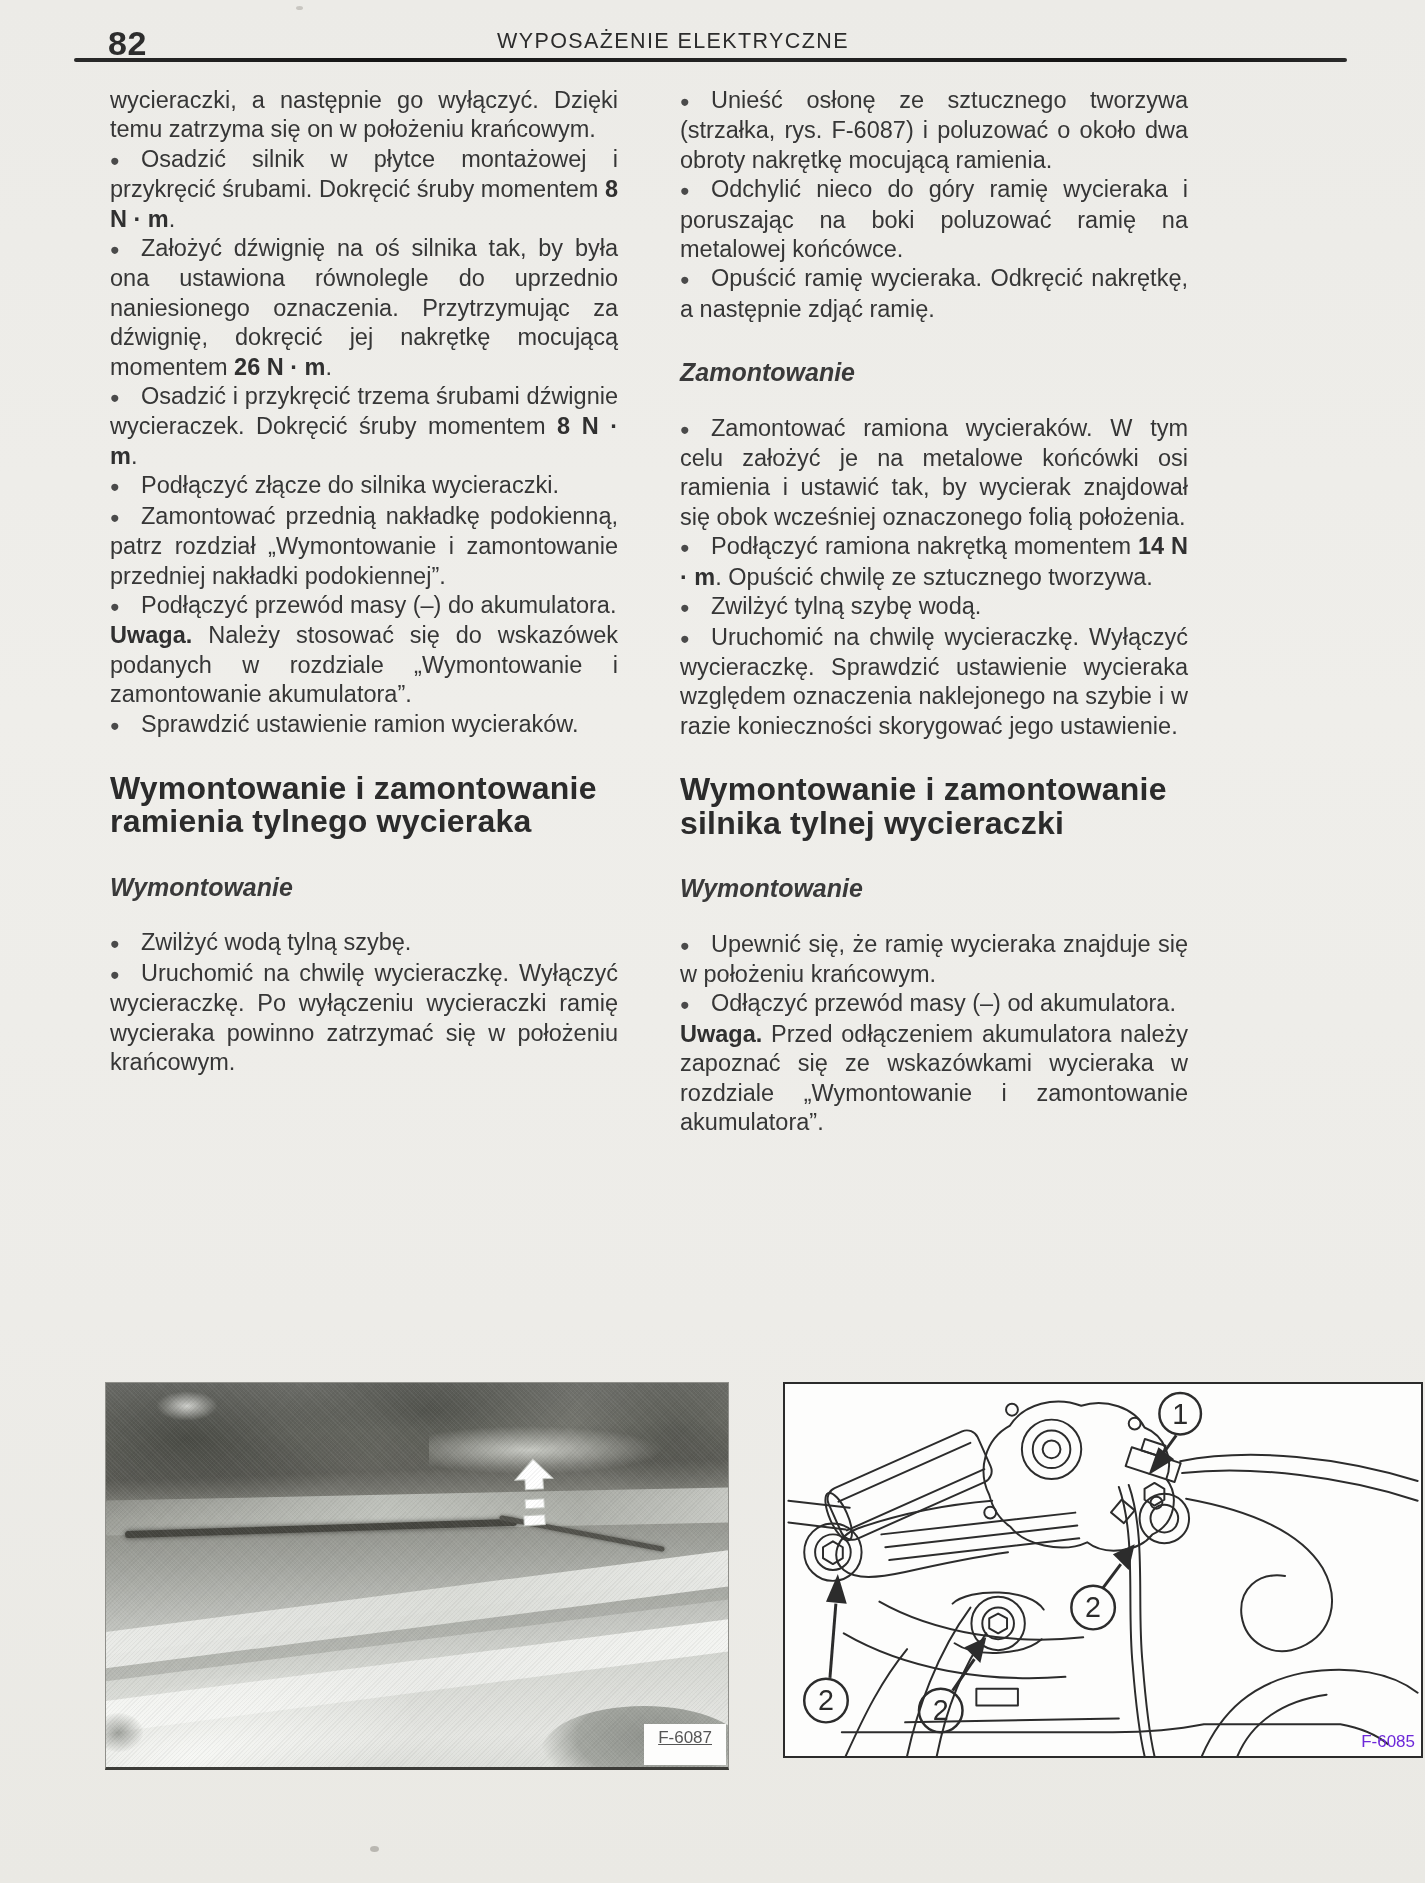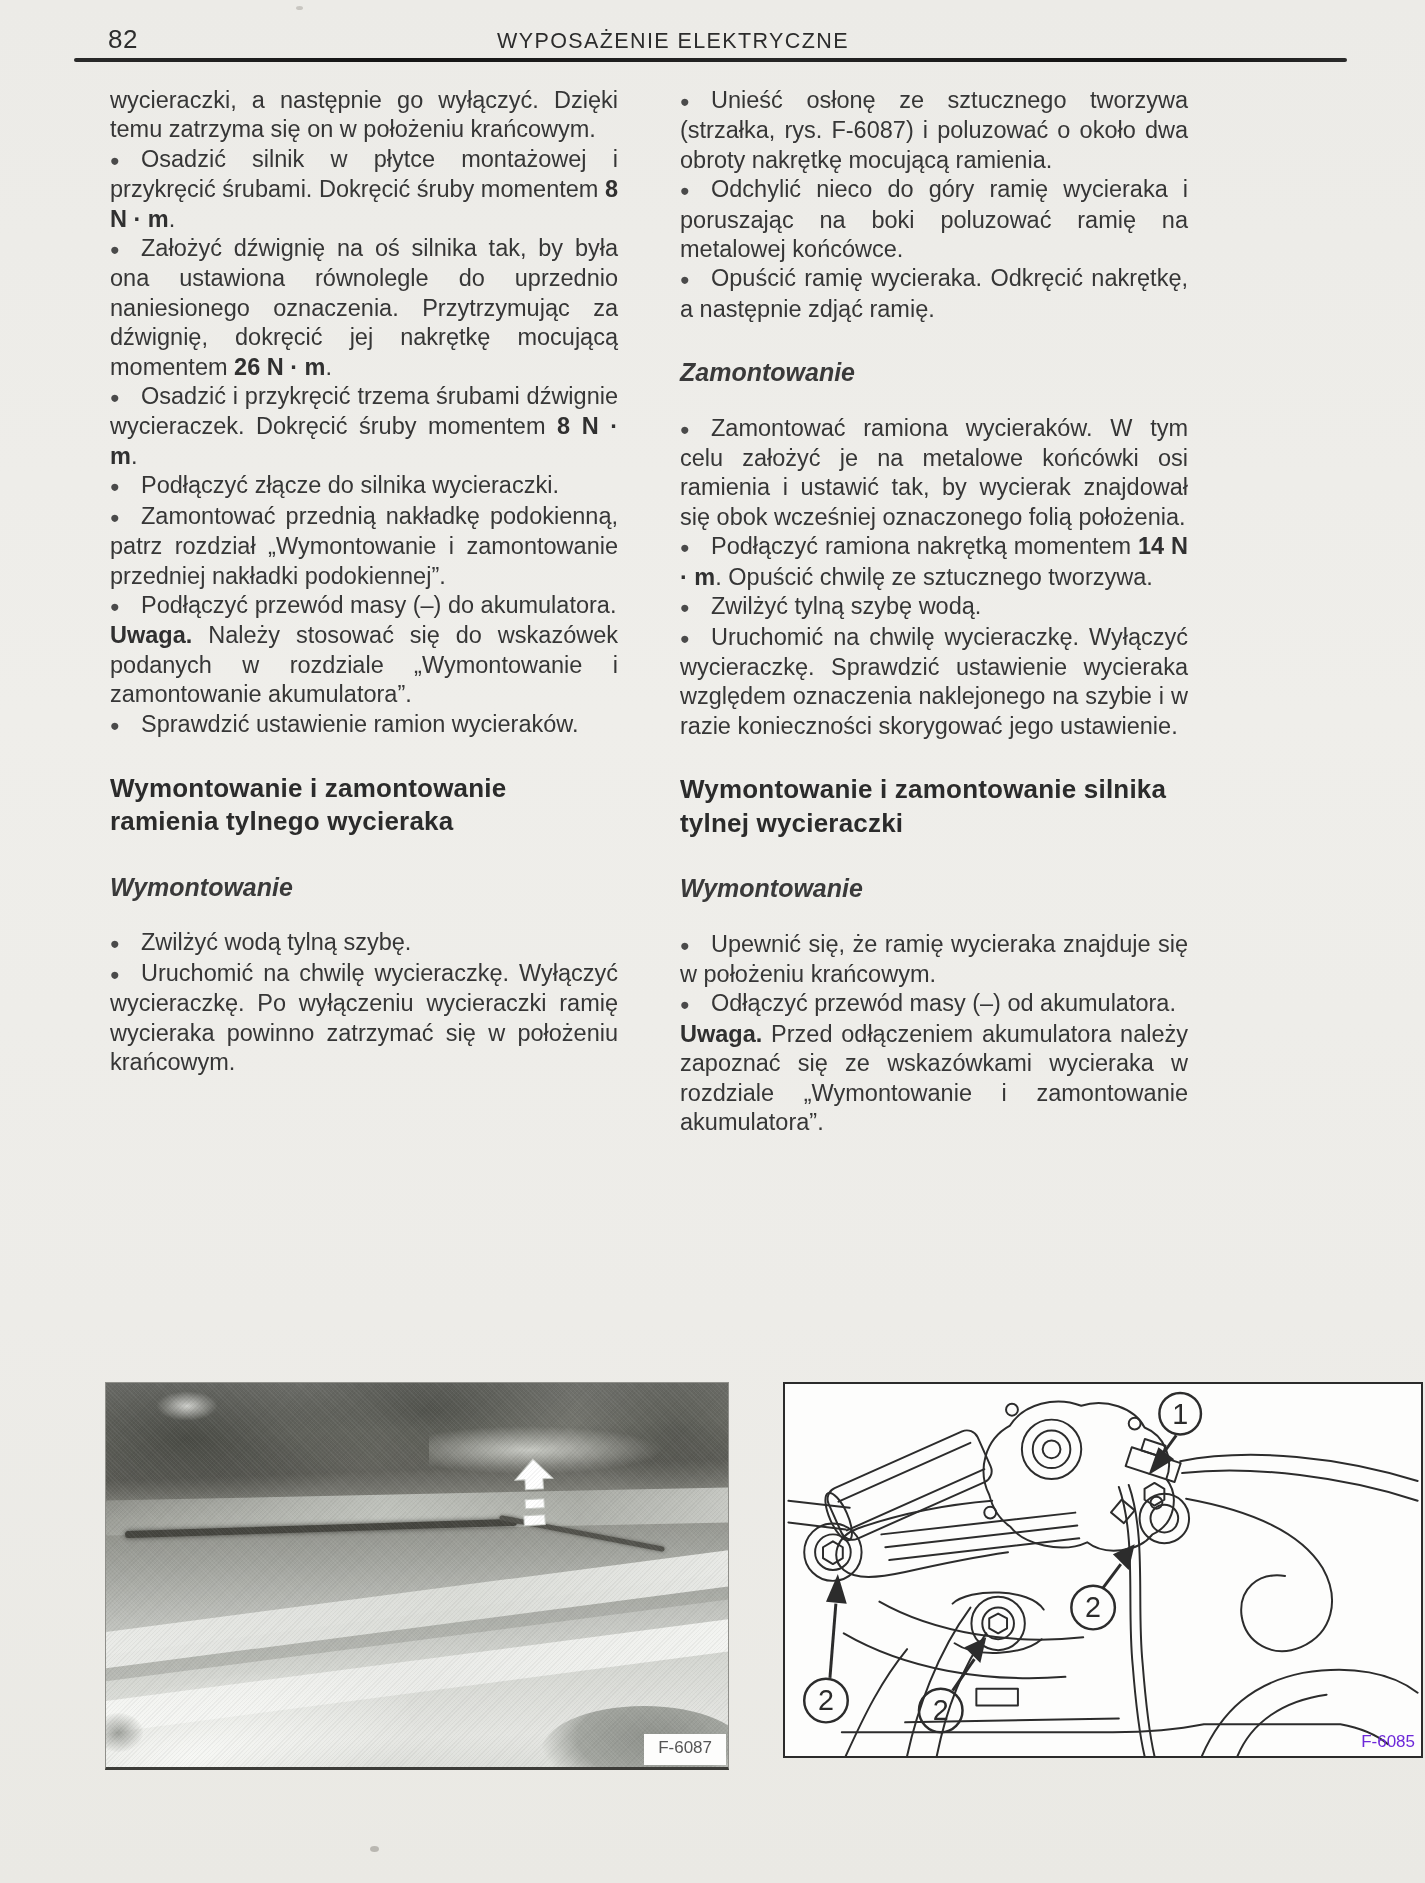--- a/index.html
+++ b/index.html
@@ -3,31 +3,31 @@
 <meta charset="utf-8">
 <style>
   html,body{margin:0;padding:0;}
   body{
     width:1425px;height:1883px;position:relative;overflow:hidden;
     background:linear-gradient(180deg,#ecebe7 0%,#efeeea 38%,#edece8 70%,#eae9e4 100%);
     font-family:"Liberation Sans",sans-serif;color:#363636;
   }
   .page{position:absolute;inset:0;}
   
-  .page-number{position:absolute;left:108px;top:24px;font-size:26px;font-weight:normal;color:#2d2d2d;letter-spacing:.5px;}
+  .page-number{position:absolute;left:108px;top:24px;font-size:34px;font-weight:bold;color:#2d2d2d;letter-spacing:.5px;}
   .page-title{position:absolute;left:497px;top:29px;font-size:21.5px;color:#2c2c2c;letter-spacing:1.4px;}
   .header-rule{position:absolute;left:74px;right:78px;top:58px;height:3.5px;
     background:linear-gradient(90deg,#2a2a2a,#141414 25%,#262626 55%,#101010 85%,#2b2b2b);border-radius:2px;}
   
   .columns{position:absolute;left:110px;top:86px;width:1078px;display:flex;gap:62px;}
   .col{width:508px;font-size:23.5px;line-height:29.4px;text-align:justify;}
   .para{margin:0;}
   .bullet{display:inline-block;width:31px;font-size:16.5px;color:#4a4a4a;vertical-align:1px;}
   .b{font-weight:bold;color:#303030;}
-  h2.h2{margin:32px 0 0 0;font-size:26px;line-height:33.5px;font-weight:bold;color:#2b2b2b;text-align:left;letter-spacing:.2px;}
+  h2.h2{margin:32px 0 0 0;font-size:32px;line-height:33.5px;font-weight:bold;color:#2b2b2b;text-align:left;letter-spacing:.2px;}
   h3.h3{margin:34px 0 26px 0;font-size:25px;font-weight:bold;font-style:italic;color:#3a3a3a;text-align:left;}
   
   .fig{position:absolute;}
   .fig-photo{left:105px;top:1382px;width:622px;height:384px;overflow:hidden;
     border:1px solid #8f8f8a;border-bottom:3px solid #3c3c38;
     background:linear-gradient(178deg,#6b6c68 0%,#75766f 14%,#62625c 24%,#8c8d86 34%,#a2a49e 46%,#c0c2bd 60%,#d6d8d3 74%,#e5e6e2 90%,#dcded9 100%);}
   .ph{position:absolute;}
   .ph-blotch1{left:0;top:0;width:45%;height:32%;background:radial-gradient(ellipse at 30% 45%,rgba(38,40,35,.55),transparent 70%);}
   .ph-blotch2{left:28%;top:-4%;width:48%;height:28%;background:radial-gradient(ellipse at 50% 40%,rgba(50,52,46,.5),transparent 70%);}
   .ph-blotch3{right:-5%;top:0;width:30%;height:30%;background:radial-gradient(ellipse at 55% 40%,rgba(58,60,54,.45),transparent 72%);}
@@ -47,22 +47,22 @@
   .ph-corner-light{left:-6%;bottom:-10%;width:55%;height:34%;transform:rotate(-11deg);
     background:radial-gradient(ellipse at 35% 55%,rgba(248,249,246,.95),transparent 75%);}
   .ph-corner-car{right:-3%;bottom:-8%;width:33%;height:24%;border-radius:50%;
     background:radial-gradient(ellipse at 55% 35%,#8e918b 0%,#a3a6a0 48%,transparent 72%);}
   .ph-notch{left:-2%;bottom:4%;width:8%;height:10%;border-radius:50%;
     background:radial-gradient(ellipse,rgba(140,143,137,.8),transparent 75%);}
   .fig-photo::after{content:"";position:absolute;inset:0;
     background-image:repeating-linear-gradient(45deg,rgba(255,255,255,.05) 0 1px,transparent 1px 3px),
                      repeating-linear-gradient(-45deg,rgba(0,0,0,.045) 0 1px,transparent 1px 3px);}
   .photo-marker{position:absolute;left:408px;top:74px;width:48px;height:86px;}
-  .photo-label{position:absolute;right:2px;bottom:2px;background:#fdfdfc;padding:4px 14px 7px;
-    font-size:17px;color:#555;z-index:3;}
+  .photo-label{position:absolute;right:2px;bottom:2px;background:#fdfdfc;padding:4px 14px 17px;
+    font-size:17px;color:#555;z-index:3;text-decoration:underline;}
   .fig-drawing{left:783px;top:1382px;width:640px;height:376px;background:#fdfdfc;
     border:2px solid #2b2b2b;box-sizing:border-box;}
   .fig-drawing svg{position:absolute;left:0;top:0;}
   .drawing-label{position:absolute;right:6px;bottom:4px;font-size:17px;color:#6d28d9;background:transparent;}
   
   .speck{position:absolute;border-radius:50%;background:#b9b7b1;}
   .speck1{left:370px;top:1846px;width:9px;height:6px;}
   .speck2{left:296px;top:6px;width:7px;height:4px;opacity:.7;}
 </style>
 </head>

